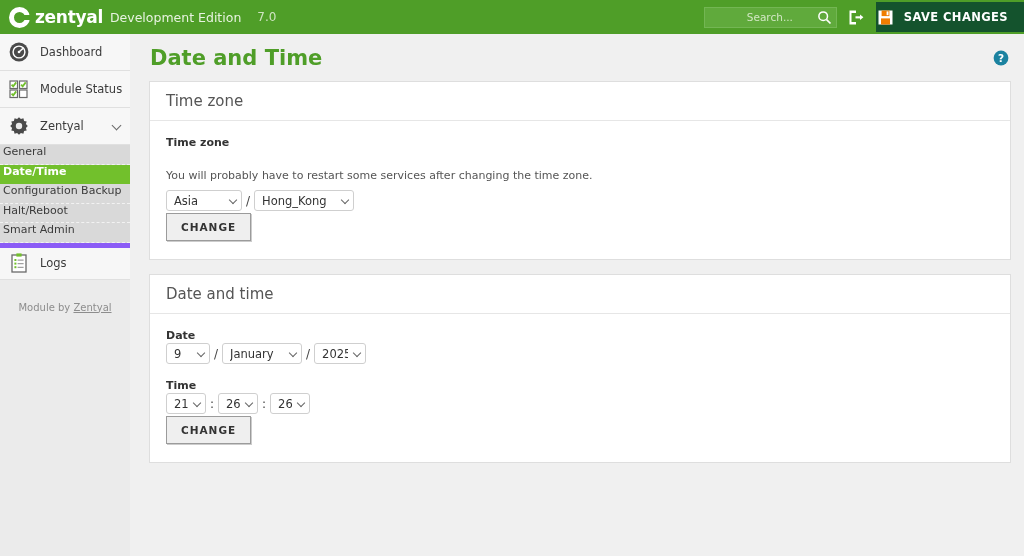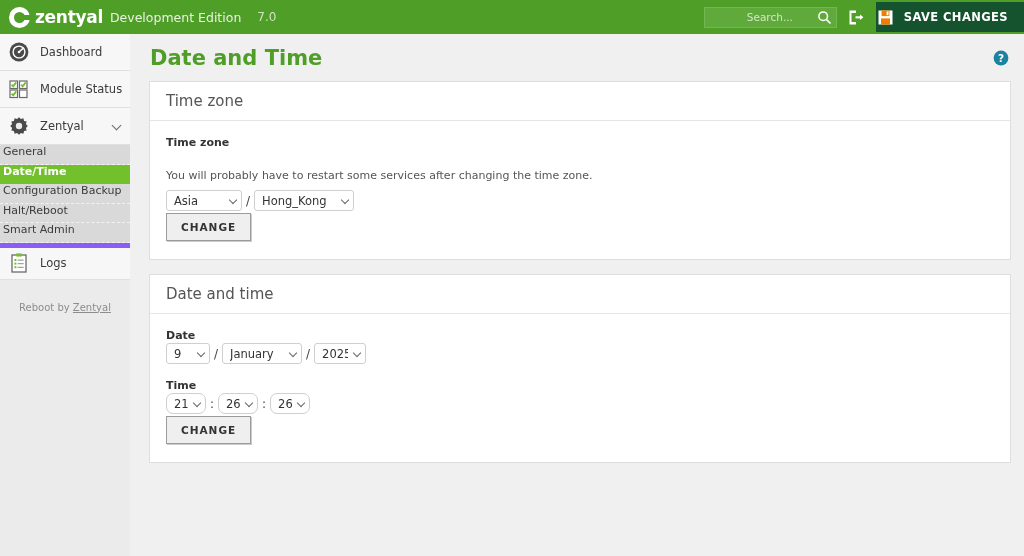--- a/index.html
+++ b/index.html
@@ -167,21 +167,21 @@
     content: ""; position: absolute; right: 6px; top: 7px;
     width: 5px; height: 5px;
     border-right: 1.3px solid #666; border-bottom: 1.3px solid #666;
     transform: rotate(45deg); pointer-events: none;
   }
   .w-region  { width: 76px; }
   .w-city    { width: 100px; }
   .w-day     { width: 44px; }
   .w-month   { width: 80px; }
   .w-year    { width: 52px; }
-  .w-time    { width: 40px; border-radius: 7px; }
+  .w-time    { width: 40px; }
 
   .btn-change {
     margin-top: 2px;
     background: #efefef;
     border: 1px solid #9b9b9b;
     box-shadow: 1px 1px 0 #cccccc;
     color: #333333; font-size: 10.5px; font-weight: bold;
     letter-spacing: 1px;
     padding: 7px 14px; cursor: pointer;
     font-family: "DejaVu Sans", "Liberation Sans", sans-serif;
@@ -285,21 +285,21 @@
       <rect x="6.4" y="10.6" width="2" height="2" fill="#72c02c"></rect>
       <rect x="6.4" y="14.2" width="2" height="2" fill="#72c02c"></rect>
       <rect x="9.6" y="7.6" width="6" height="1" fill="#8a8a8a"></rect>
       <rect x="9.6" y="11.2" width="6" height="1" fill="#8a8a8a"></rect>
       <rect x="9.6" y="14.8" width="6" height="1" fill="#8a8a8a"></rect>
     </svg>
     <span class="lbl">Logs</span>
   </div>
 
   <div class="sidebar-footer">
-    <span>Reboot by </span><a href="#">Zentyal</a>
+    <span>Module by </span><a href="#">Zentyal</a>
   </div>
 </div>
 
 <div class="content">
 
   <div class="page-head">
     <div class="page-title">Date and Time</div>
     <svg class="help-icon" viewBox="0 0 16 16">
       <circle cx="8" cy="8" r="7.4" fill="#1b82a0"></circle>
       <text x="8" y="12" font-size="10.5" font-weight="bold" fill="#ffffff" text-anchor="middle" font-family="DejaVu Sans, sans-serif">?</text>

